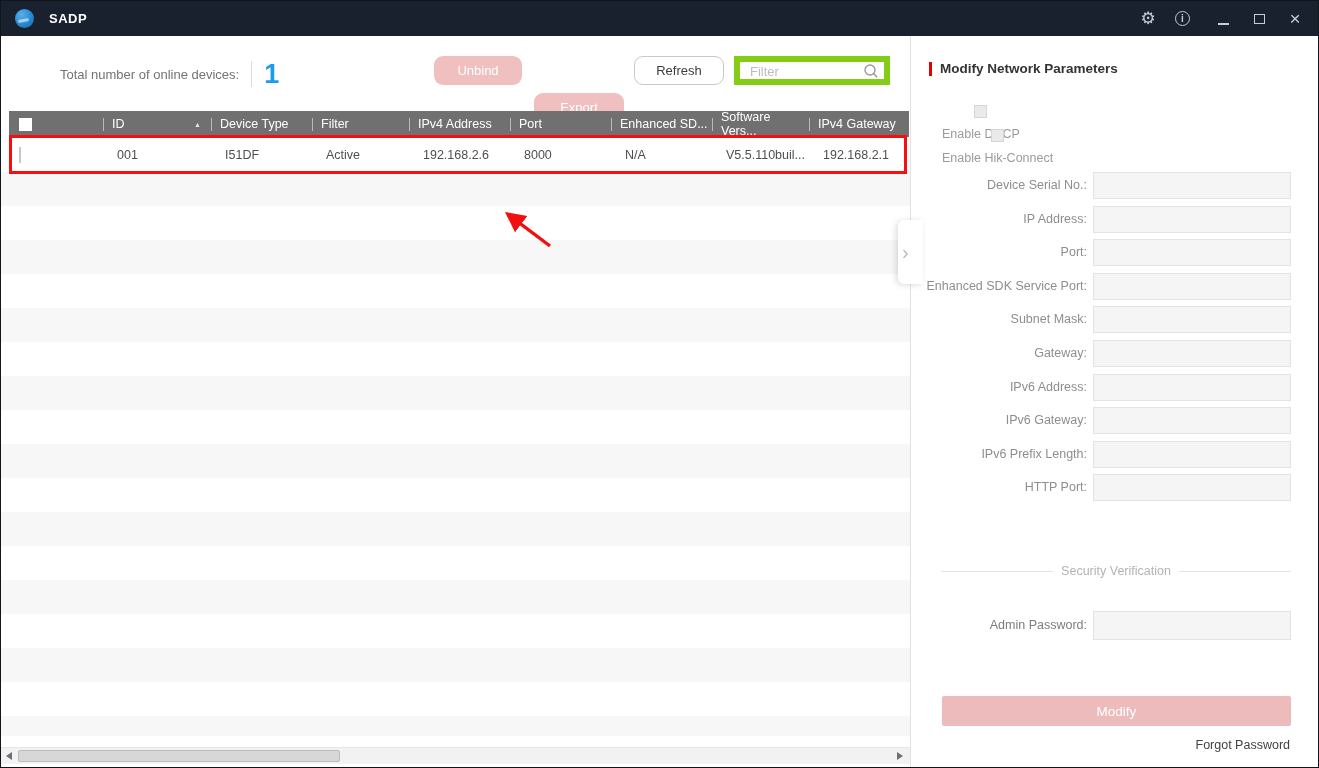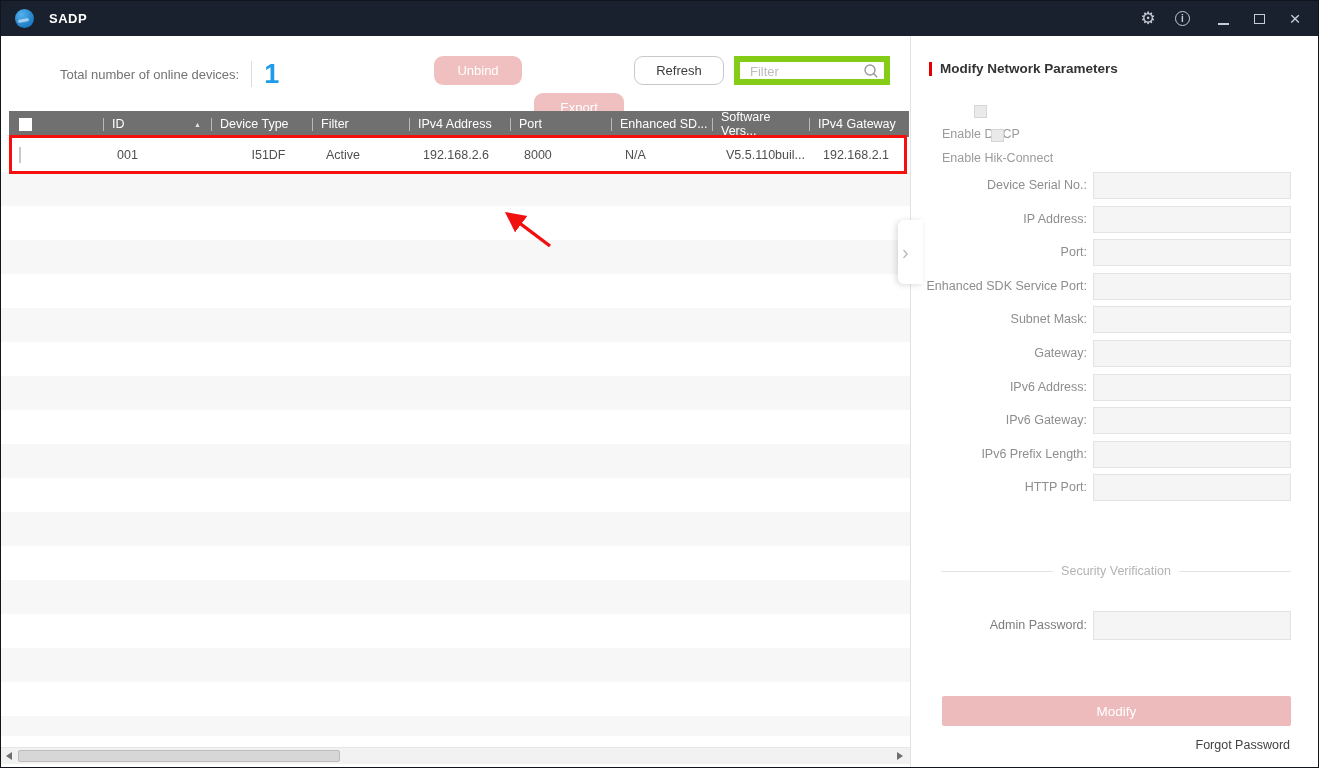--- a/index.html
+++ b/index.html
@@ -32,21 +32,21 @@
   .btn-refresh { left:633px; width:90px; background:#fff; border:1px solid #c9c9c9; color:#3c3c3c; }
   .filter-box { position:absolute; left:733px; top:20px; width:156px; height:29px; border:6px solid #84cc16; background:#fff; display:flex; align-items:flex-end; }
   .filter-box input { flex:1; border:none; outline:none; padding:0 6px 0 10px; font-size:13px; color:#444; font-family:inherit; min-width:0; }
   .filter-box input::placeholder { color:#bdbdbd; }
   .search-ic { width:26px; display:flex; align-items:center; justify-content:center; }
 
   
   .thead { position:absolute; left:8px; top:75px; width:900px; height:26px; background:#707070; color:#fff; font-size:12.5px; display:flex; align-items:center; }
   .hc { display:flex; align-items:center; height:100%; position:relative; }
   .hc .sep { display:inline-block; width:1px; height:13px; background:rgba(255,255,255,0.5); margin-right:8px; }
-  .w-cb{width:94px;} .w-id{width:108px;} .w-dt{width:101px;text-align:center;} .w-st{width:97px;} .w-ip{width:101px;} .w-pt{width:101px;} .w-es{width:101px;} .w-sw{width:97px;} .w-gw{width:100px;}
+  .w-cb{width:94px;} .w-id{width:108px;} .w-dt{width:101px;} .w-st{width:97px;} .w-ip{width:101px;} .w-pt{width:101px;} .w-es{width:101px;} .w-sw{width:97px;} .w-gw{width:100px;}
   .sort-ic { position:absolute; right:10px; font-size:7px; color:#e3e3e3; }
   .cb { width:13px; height:13px; }
   .cb-header { background:#fff; margin-left:10px; }
   .cb-row { background:#fff; border:1px solid #c9c9c9; margin-left:10px; }
   .drow { position:absolute; left:8px; top:101px; width:900px; height:35px; background:#fff; display:flex; align-items:center; font-size:12.5px; color:#4f4f4f; }
   .dc { padding-left:14px; white-space:nowrap; overflow:hidden; }
   .stripes { position:absolute; left:0; top:136px; width:909px; height:564px;
     background:repeating-linear-gradient(to bottom, #f7f7f7 0 34px, #ffffff 34px 68px); }
 
   

